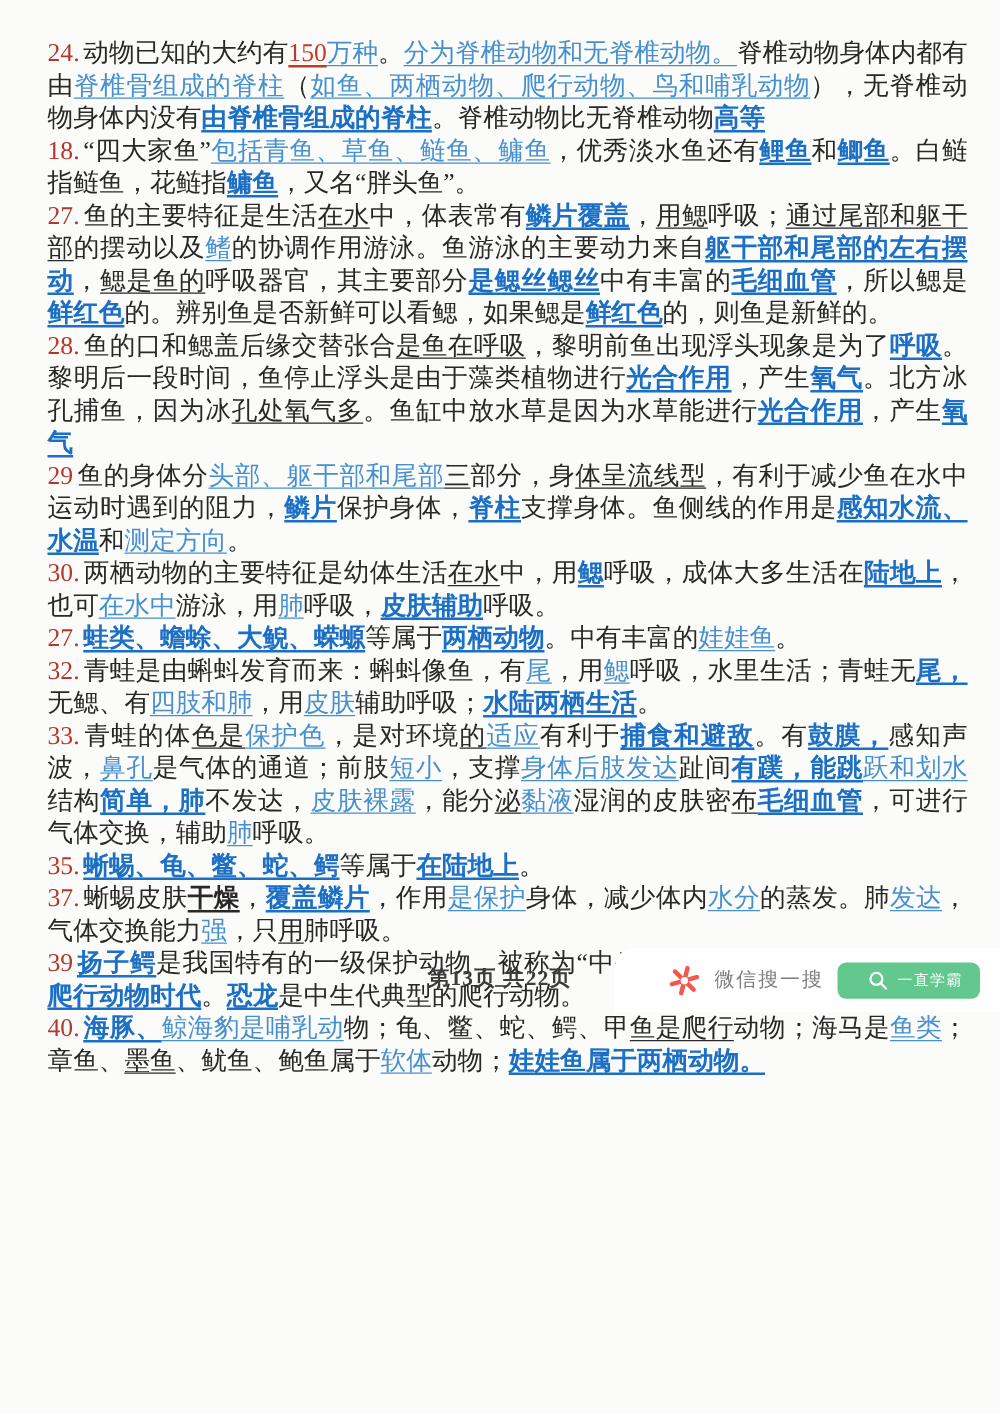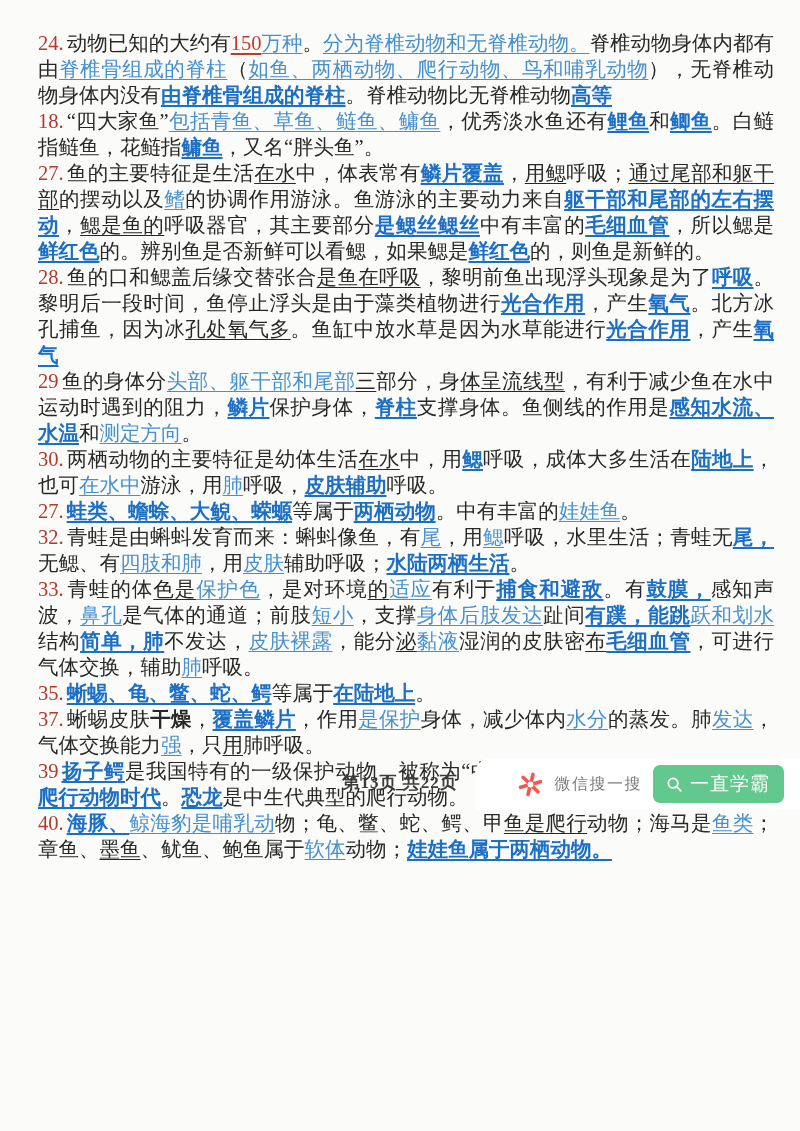--- a/index.html
+++ b/index.html
@@ -13,21 +13,21 @@
     padding:30px 26px 0 38px;
     font-size:20.5px;line-height:26px;
     text-align:justify;
     color:var(--c-body,#282828);
   }
   .content p{margin:0;}
   .num{color:var(--c-number,#b5382c);margin-right:3px;}
   .s-n{}
   .s-u{text-decoration:underline;text-underline-offset:3px;text-decoration-thickness:1.4px;}
   .s-k{font-weight:normal;}
-  .s-ku{font-weight:bold;text-underline-offset:3px;}
+  .s-ku{font-weight:bold;text-decoration:underline;text-underline-offset:3px;}
   .s-b{color:var(--c-blue,#4690cf);text-decoration:underline;text-underline-offset:3px;text-decoration-thickness:1.4px;}
   .s-bb{color:var(--c-blue_bold,#1b6fc5);font-weight:bold;text-decoration:underline;text-underline-offset:3px;text-decoration-thickness:1.6px;}
   .s-ru{color:var(--c-red,#c03a2b);text-decoration:underline;text-underline-offset:3px;}
   .footer-pageinfo{
     position:absolute;left:0;bottom:16px;width:100%;
     text-align:center;font-size:17px;font-weight:600;color:#3c3c3c;
     letter-spacing:1px;
   }
   .watermark{
     position:absolute;right:0;bottom:0;height:52px;
@@ -35,22 +35,22 @@
     display:flex;align-items:center;gap:11px;
     padding:0 16px 0 42px;
   }
   .wm-brand{
     font-family:Liberation Mono, monospace;
     font-size:16px;color:var(--c-brand_text,#7d7d7d);letter-spacing:1.5px;
   }
   .wm-button{
     display:flex;align-items:center;gap:7px;
     background:var(--c-button_bg,#62c88d);color:#ffffff;
-    border-radius:7px;padding:6px 14px 6px 13px;
-    font-family:Liberation Sans, sans-serif;font-size:19px;letter-spacing:1px;
+    border-radius:7px;padding:6px 14px 6px 24px;
+    font-family:Liberation Sans, sans-serif;font-size:12px;letter-spacing:1px;
   }
   .wm-logo svg,.wm-button svg{display:block;}
 </style>
 </head>
 <body>
 
 <div class="page">
 
   <div class="content">
       <p><span class="num">24.</span><span class="s-n">动物已知的大约有</span><span class="s-ru">150</span><span class="s-b">万种</span><span class="s-n">。</span><span class="s-b">分为脊椎动物和无脊椎动物。</span><span class="s-n">脊椎动物身体内都有由</span><span class="s-b">脊椎骨组成的脊柱</span><span class="s-n">（</span><span class="s-b">如鱼、两栖动物、爬行动物、鸟和哺乳动物</span><span class="s-n">），无脊椎动物身体内没有</span><span class="s-bb">由脊椎骨组成的脊柱</span><span class="s-n">。脊椎动物比无脊椎动物</span><span class="s-bb">高等</span></p>

